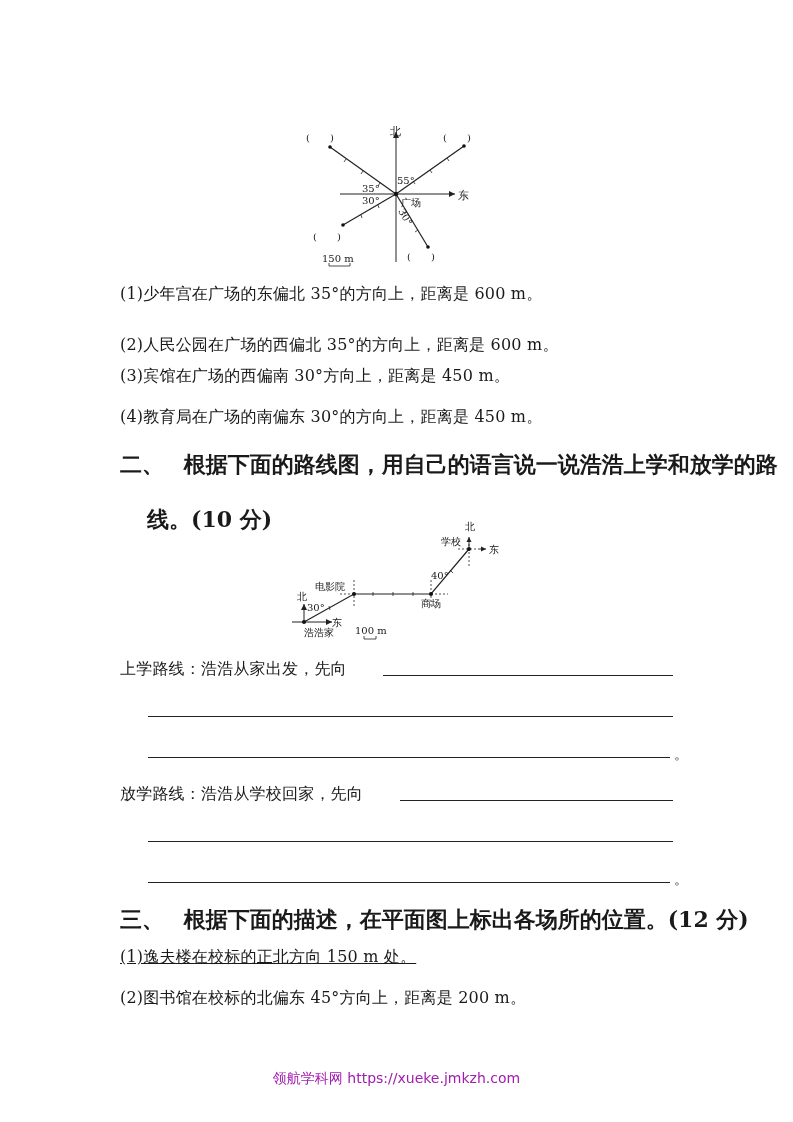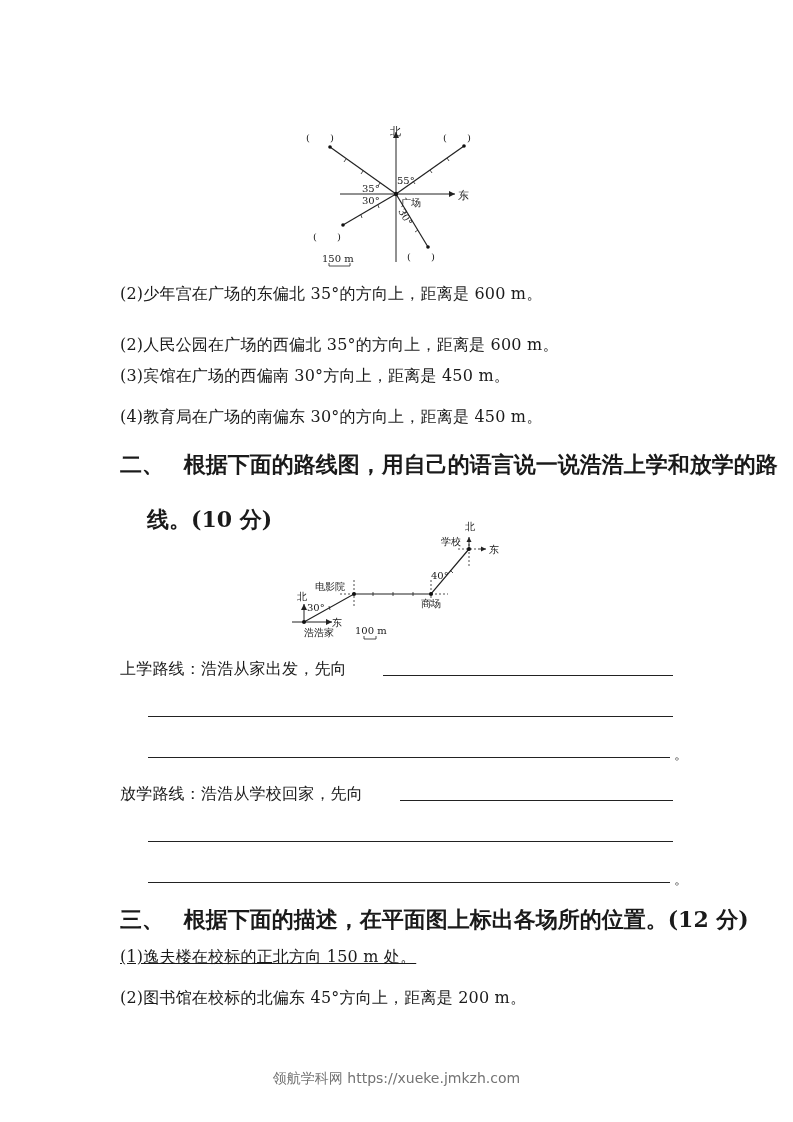--- a/index.html
+++ b/index.html
@@ -5,21 +5,21 @@
   html, body { margin:0; padding:0; background:#fff; }
   body { width:793px; height:1122px; position:relative; overflow:hidden;
          font-family:"DejaVu Serif","Liberation Serif",serif; color:#1a1a1a; }
   .abs { position:absolute; }
   .line-text { position:absolute; left:120px; font-size:16px; white-space:nowrap; letter-spacing:0.2px; }
   .section-title { position:absolute; left:120px; font-size:22px; font-weight:bold; white-space:nowrap; }
   .blank { position:absolute; height:0; border-bottom:1.3px solid #222; }
   .period { position:absolute; font-size:14px; }
   svg text { font-family:"DejaVu Serif","Liberation Serif",serif; fill:#1a1a1a; }
   .footer { position:absolute; top:1070px; left:0; width:793px; text-align:center;
-            font-family:"DejaVu Sans","Liberation Sans",sans-serif; font-size:14px; color:#737373; }
+            font-family:"DejaVu Sans","Liberation Sans",sans-serif; font-size:14px; color:#a21caf; }
 </style>
 </head>
 <body>
 
 <svg class="abs" style="left:290px;top:115px;" width="220" height="160" viewBox="290 115 220 160">
   <defs>
     <marker id="arr" markerWidth="8" markerHeight="8" refX="6" refY="3" orient="auto">
       <path d="M0,0 L6,3 L0,6 Z" fill="#222"></path>
     </marker>
   </defs>
@@ -58,21 +58,21 @@
   <text x="362" y="204" font-size="10">30°</text>
   <text x="398" y="211" font-size="10" transform="rotate(60 398 211)">30°</text>
   <text x="306" y="141" font-size="10">(　　)</text>
   <text x="443" y="141" font-size="10">(　　)</text>
   <text x="313" y="240" font-size="10">(　　)</text>
   <text x="407" y="260" font-size="10">(　　)</text>
   <text x="322" y="262" font-size="10">150 m</text>
   <path d="M329,263 L329,266 L350,266 L350,263" stroke="#222" fill="none" stroke-width="0.8"></path>
 </svg>
 
-<div class="line-text" style="top:284px;">(2)少年宫在广场的东偏北 35°的方向上，距离是 600 m。</div>
+<div class="line-text" style="top:284px;">(1)少年宫在广场的东偏北 35°的方向上，距离是 600 m。</div>
 <div class="line-text" style="top:335px;">(2)人民公园在广场的西偏北 35°的方向上，距离是 600 m。</div>
 <div class="line-text" style="top:366px;">(3)宾馆在广场的西偏南 30°方向上，距离是 450 m。</div>
 <div class="line-text" style="top:407px;">(4)教育局在广场的南偏东 30°的方向上，距离是 450 m。</div>
 
 <div class="section-title" style="top:450px;">
   <span>二、</span>
   <span style="margin-left:12px;">根据下面的路线图，用自己的语言说一说浩浩上学和放学的路</span>
 </div>
 <div class="section-title" style="top:505px;left:147px;">线。(10 分)</div>
 

